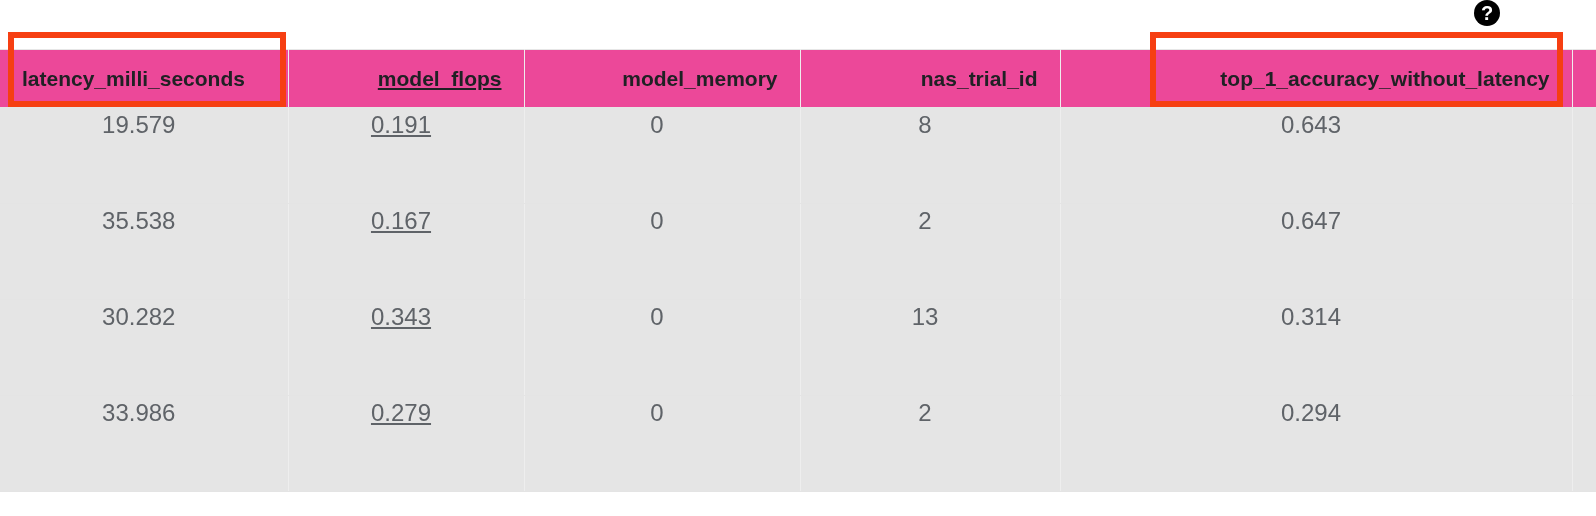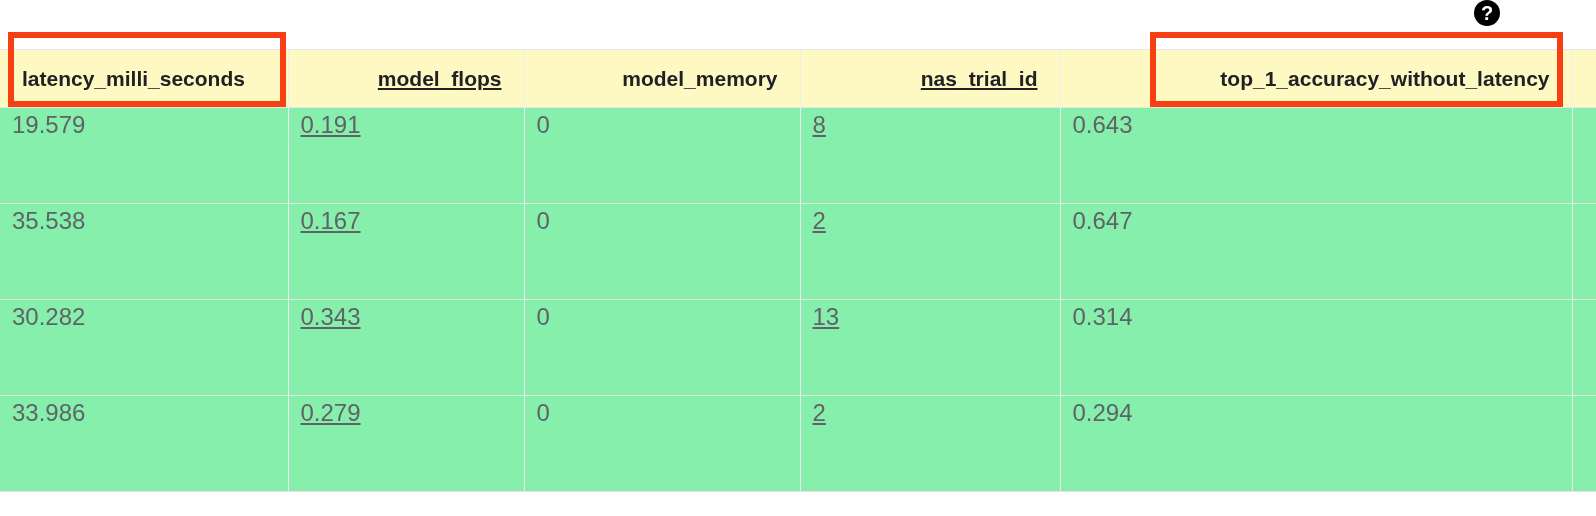--- a/index.html
+++ b/index.html
@@ -41,58 +41,58 @@
     position: absolute;
     left: 0;
     top: 49px;
     width: 1596px;
     border-collapse: collapse;
     table-layout: fixed;
   }
 
   table.grid th {
     height: 58px;
-    background: #fef9c3;
+    background: #ec4899;
     border-top: 1px solid #e6e6e6;
     border-bottom: 1px solid #e6e6e6;
     border-right: 1px solid #eeeeee;
     color: #202124;
     font-size: 21px;
     font-weight: bold;
     text-align: right;
     padding: 0 22px 0 12px;
     white-space: nowrap;
     overflow: hidden;
     vertical-align: middle;
   }
 
   table.grid th.col-latency { text-align: left; padding-left: 22px; }
 
   table.grid td {
     height: 96px;
-    background: #86efac;
+    background: #e5e5e5;
     border-bottom: 1px solid #e4e4e4;
     border-right: 1px solid #eeeeee;
     color: #5f6368;
     font-size: 24px;
     font-weight: normal;
-    text-align: left;
+    text-align: center;
     padding: 0 22px 62px 12px;
     white-space: nowrap;
     vertical-align: middle;
   }
 
   table.grid td.spill { border-right: none; }
   table.grid th.spill { border-right: none; }
 
   
   .c0 { width: 288px; }
   .c1 { width: 236px; text-decoration: underline; }
   .c2 { width: 276px; }
-  .c3 { width: 260px; text-decoration: underline; }
+  .c3 { width: 260px; }
   .c4 { width: 512px; }
   .c5 { width: 24px; }
 
   
   .hl-box {
     position: absolute;
     border: 6px solid #f63f12;
     pointer-events: none;
     background: transparent;
   }

